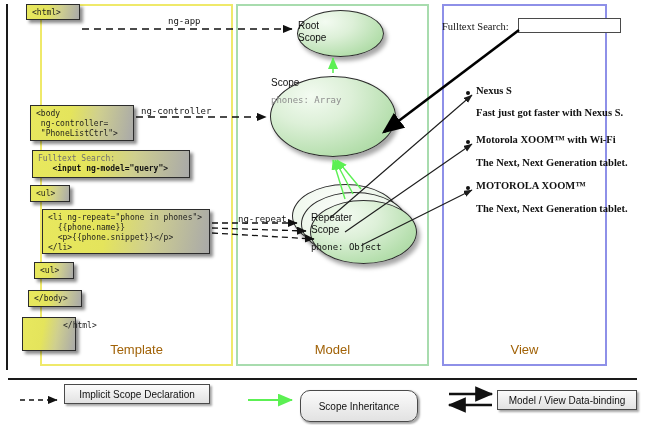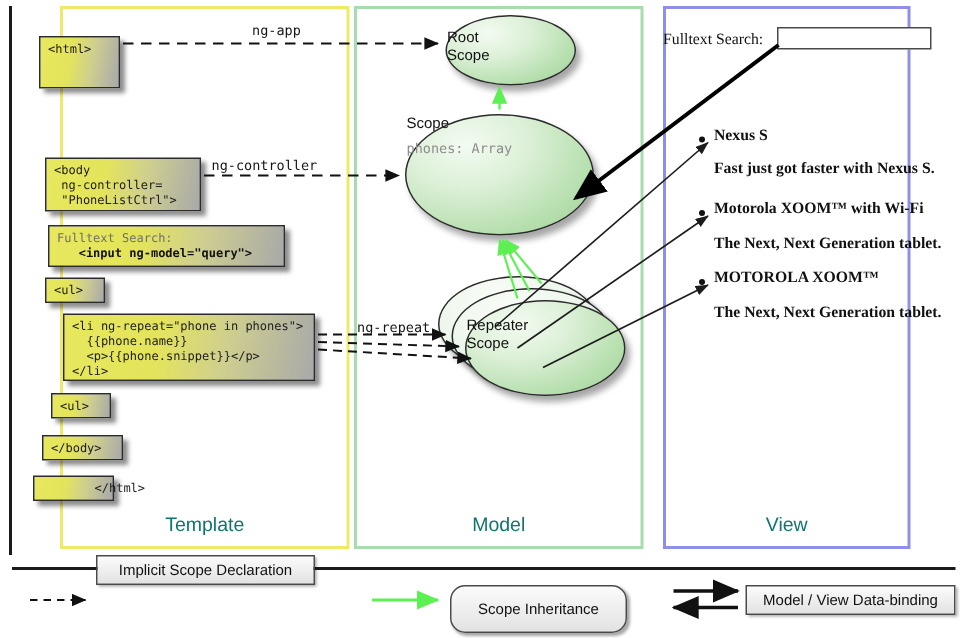--- a/index.html
+++ b/index.html
@@ -13,21 +13,21 @@
   .frame-left{position:absolute;left:6px;top:4px;width:2px;height:366px;background:#1a1a1a;}
   .rule{position:absolute;left:8px;width:629px;height:2px;background:#1a1a1a;}
 
   
   .panel{position:absolute;top:4px;height:362px;background:#ffffff;box-sizing:border-box;border:2px solid #ccc;}
   .panel.template{left:40px;width:193px;border-color:#efe96a;}
   .panel.model{left:236px;width:193px;border-color:#a8dcae;}
   .panel.view{left:432px;width:165px;border-color:#8e90e8;margin-left:10px;}
   .panel-title{
     position:absolute;bottom:7px;left:0;width:100%;text-align:center;
-    font-size:13px;color:#0f766e;font-family:"Liberation Sans",sans-serif;
+    font-size:13px;color:#a16207;font-family:"Liberation Sans",sans-serif;
   }
 
   
   .codebox{
     position:absolute;box-sizing:border-box;
     border:1.5px solid #2c2c2c;
     background:linear-gradient(100deg,#e8e85e 0%,#e4e45c 38%,#cfcf8f 64%,#a9a9a9 100%);
     box-shadow:3px 3px 3px rgba(0,0,0,.45);
     font-family:"DejaVu Sans Mono","Liberation Mono",monospace;
     font-size:8px;line-height:10px;color:#1d1d1d;
@@ -84,41 +84,41 @@
 
 <div id="stage">
 
   <div class="frame-left"></div>
   <div class="rule" style="top:378px;"></div>
 
   <div class="panel template">
     <div class="panel-title">Template</div>
   </div>
 
-  <div class="codebox" style="left:26px;top:24px;width:54px;height:35px;"><span>&lt;html&gt;</span></div>
+  <div class="codebox" style="left:26px;top:4px;width:54px;height:16px;"><span>&lt;html&gt;</span></div>
 
   <div class="codebox" style="left:30px;top:105px;width:104px;height:36px;"><span>&lt;body</span>
 <span> ng-controller=</span>
 <span> "PhoneListCtrl"&gt;</span></div>
 
   <div class="codebox" style="left:32px;top:150px;width:158px;height:28px;"><span class="dim">Fulltext Search:</span>
 <span class="strong">   &lt;input ng-model="query"&gt;</span></div>
 
   <div class="codebox" style="left:30px;top:185px;width:40px;height:17px;"><span>&lt;ul&gt;</span></div>
 
   <div class="codebox" style="left:42px;top:209px;width:168px;height:45px;"><span>&lt;li ng-repeat="phone in phones"&gt;</span>
 <span>  {{phone.name}}</span>
 <span>  &lt;p&gt;{{phone.snippet}}&lt;/p&gt;</span>
 <span>&lt;/li&gt;</span></div>
 
   <div class="codebox" style="left:34px;top:262px;width:40px;height:17px;"><span>&lt;ul&gt;</span></div>
 
   <div class="codebox" style="left:28px;top:290px;width:54px;height:17px;"><span>&lt;/body&gt;</span></div>
 
-  <div class="codebox" style="left:22px;top:317px;width:54px;height:17px;padding-left:40px;"><span>&lt;/html&gt;</span></div>
+  <div class="codebox" style="left:22px;top:317px;width:54px;height:34px;padding-left:40px;"><span>&lt;/html&gt;</span></div>
 
   <div class="panel model">
     <div class="panel-title">Model</div>
   </div>
 
   <div class="ellipse" style="left:297px;top:10px;width:85px;height:45px;">
     <div class="t1" style="padding-top:9px;">Root</div>
     <div class="t1">Scope</div>
   </div>
 
@@ -127,20 +127,21 @@
     <div class="props" style="margin-top:6px;">
       <div class="g">phones: Array</div>
     </div>
   </div>
 
   <div class="ellipse ghost" style="left:292px;top:184px;width:105px;height:62px;"></div>
   <div class="ellipse ghost" style="left:301px;top:192px;width:105px;height:62px;"></div>
   <div class="ellipse" style="left:310px;top:200px;width:105px;height:62px;">
     <div class="t1" style="padding-top:11px;">Repeater</div>
     <div class="t1">Scope</div>
+    <div class="props g" style="margin-top:6px;">phone: Object</div>
   </div>
 
   <div class="panel view">
     <div class="panel-title">View</div>
   </div>
 
   <div class="vw-label view-serif" style="left:442px;top:21px;">Fulltext Search:</div>
   <input class="vw-input view-serif" style="left: 518px; top: 18px; width: 103px; height: 15px; font-size: 10px; padding: 0px 2px;" value="" placeholder="">
 
   <div class="vw-bullet" style="left:466px;top:91px;"></div>
@@ -210,21 +211,21 @@
       <marker id="lg-blk2s" markerWidth="9" markerHeight="9" refX="7" refY="3.2" orient="auto-start-reverse">
         <path d="M0,0 L7.5,3.2 L0,6.4 z" fill="#111"></path>
       </marker>
     </defs>
     <path d="M20,400 L57,400" stroke="#111" stroke-width="1.3" fill="none" stroke-dasharray="5,4" marker-end="url(#lg-black)"></path>
     <path d="M248,400 L292,400" stroke="#5cf053" stroke-width="2" fill="none" marker-end="url(#lg-green)"></path>
     <path d="M449,394 L492,394" stroke="#111" stroke-width="2.4" fill="none" marker-end="url(#lg-blk2)"></path>
     <path d="M492,405 L449,405" stroke="#111" stroke-width="2.4" fill="none" marker-end="url(#lg-blk2)"></path>
   </svg>
 
-  <div class="legend-box" style="left:64px;top:370px;width:146px;height:20px;">
+  <div class="legend-box" style="left:64px;top:384px;width:146px;height:20px;">
     <span>Implicit Scope Declaration</span>
   </div>
   <div class="legend-box" style="left:300px;top:390px;width:118px;height:32px;border-radius:10px;">
     <span>Scope Inheritance</span>
   </div>
   <div class="legend-box" style="left:497px;top:390px;width:140px;height:20px;">
     <span>Model / View Data-binding</span>
   </div>
 
 </div>

